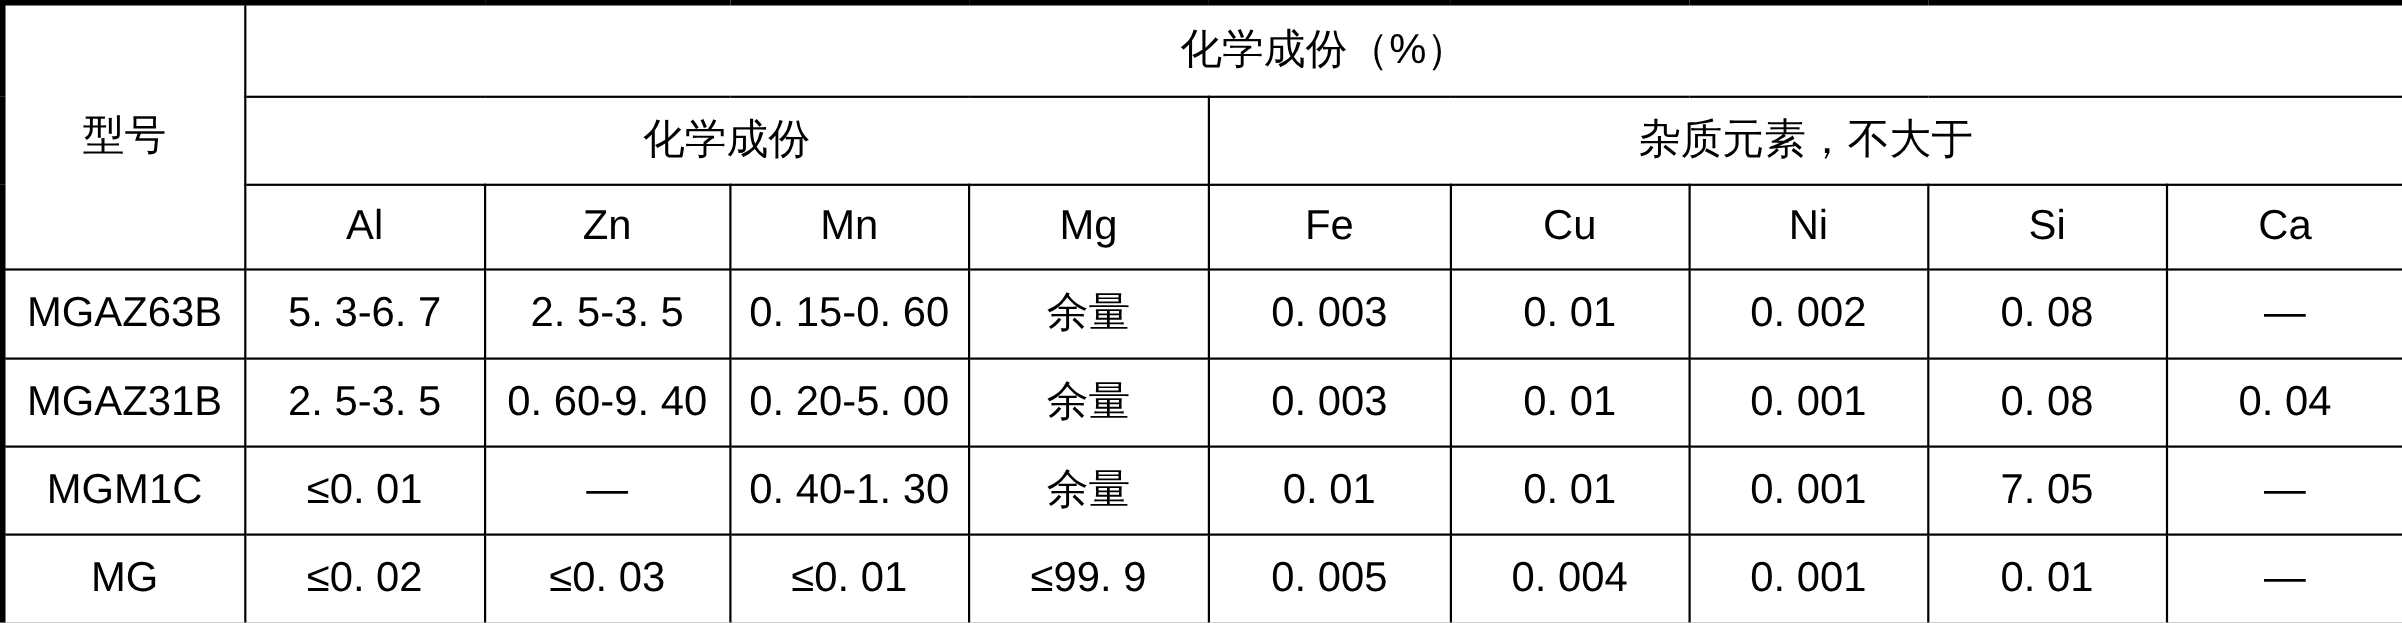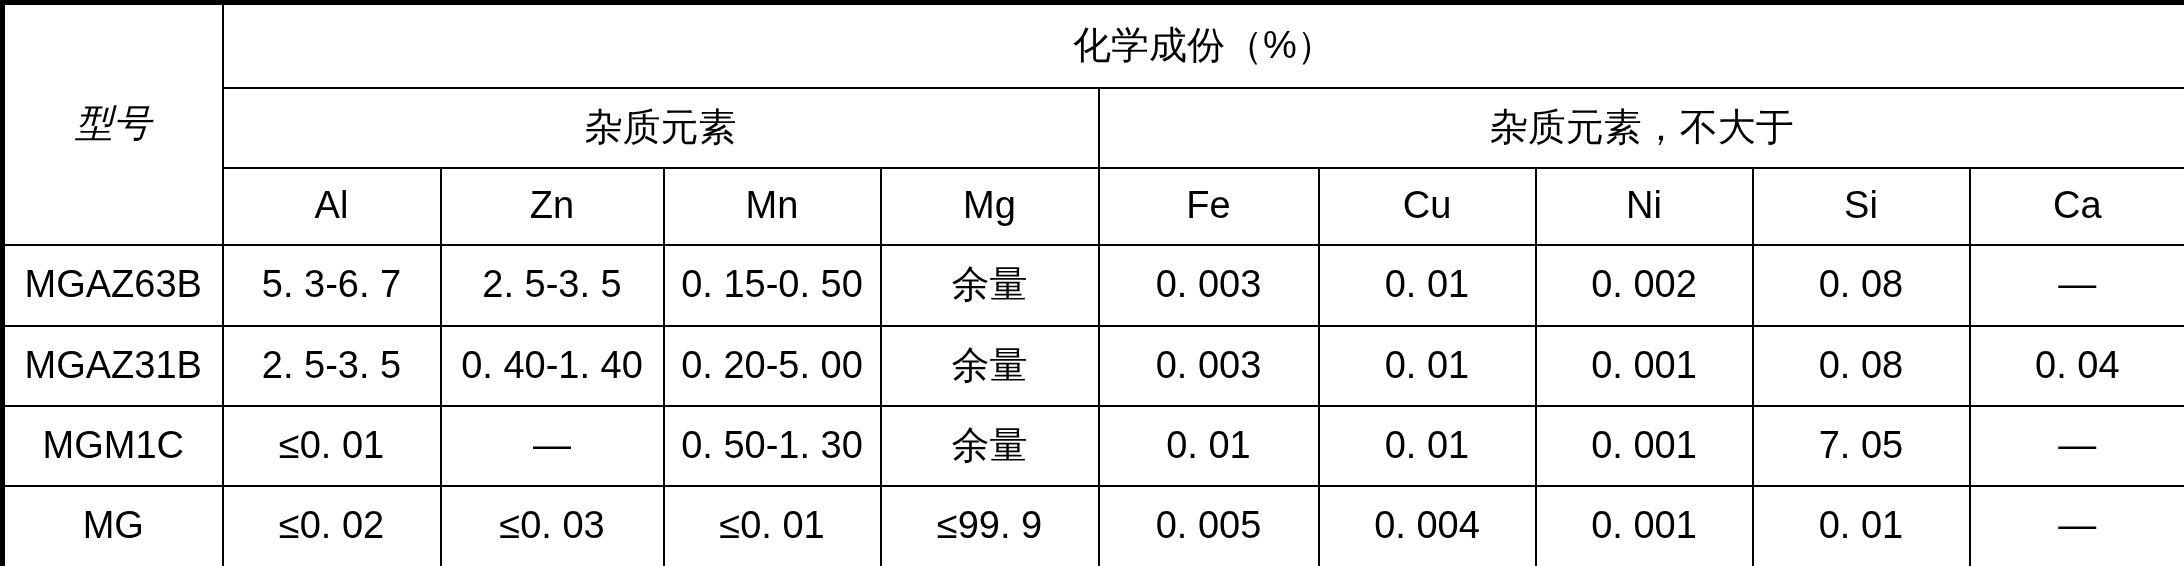--- a/index.html
+++ b/index.html
@@ -33,21 +33,21 @@
     padding: 0 4px;
     overflow: hidden;
     white-space: nowrap;
   }
   tr.r-top    { height: 85px; }
   tr.r-group  { height: 80px; }
   tr.r-elem   { height: 77px; }
   tr.r-data1  { height: 81px; }
   tr.r-data   { height: 80px; }
   tr.r-last   { height: 83px; }
-  td.model-col { font-size: 38px; font-style: italic; }
+  td.model-col { font-size: 38px; }
 </style>
 </head>
 <body>
 
 <div class="page">
   <table class="comp-table">
     <colgroup>
       <col style="width:220px">
       <col style="width:218px">
         <col style="width:223px">
@@ -58,66 +58,66 @@
         <col style="width:217px">
         <col style="width:217px">
         <col style="width:217px">
     </colgroup>
     <tbody>
       <tr class="r-top">
         <td rowspan="3" class="model-col">型号</td>
         <td colspan="9">化学成份（%）</td>
       </tr>
       <tr class="r-group">
-        <td colspan="4">杂质元素</td>
+        <td colspan="4">化学成份</td>
         <td colspan="5">杂质元素，不大于</td>
       </tr>
       <tr class="r-elem">
         <td>Al</td>
         <td>Zn</td>
         <td>Mn</td>
         <td>Mg</td>
         <td>Fe</td>
         <td>Cu</td>
         <td>Ni</td>
         <td>Si</td>
         <td>Ca</td>
       </tr>
 
       <tr class="r-data1">
         <td>MGAZ63B</td>
         <td>5. 3-6. 7</td>
         <td>2. 5-3. 5</td>
-        <td>0. 15-0. 50</td>
+        <td>0. 15-0. 60</td>
         <td>余量</td>
         <td>0. 003</td>
         <td>0. 01</td>
         <td>0. 002</td>
         <td>0. 08</td>
         <td>—</td>
       </tr>
 
       <tr class="r-data">
         <td>MGAZ31B</td>
         <td>2. 5-3. 5</td>
-        <td>0. 40-1. 40</td>
+        <td>0. 60-9. 40</td>
         <td>0. 20-5. 00</td>
         <td>余量</td>
         <td>0. 003</td>
         <td>0. 01</td>
         <td>0. 001</td>
         <td>0. 08</td>
         <td>0. 04</td>
       </tr>
 
       <tr class="r-data">
         <td>MGM1C</td>
         <td>≤0. 01</td>
         <td>—</td>
-        <td>0. 50-1. 30</td>
+        <td>0. 40-1. 30</td>
         <td>余量</td>
         <td>0. 01</td>
         <td>0. 01</td>
         <td>0. 001</td>
         <td>7. 05</td>
         <td>—</td>
       </tr>
 
       <tr class="r-last">
         <td>MG</td>

